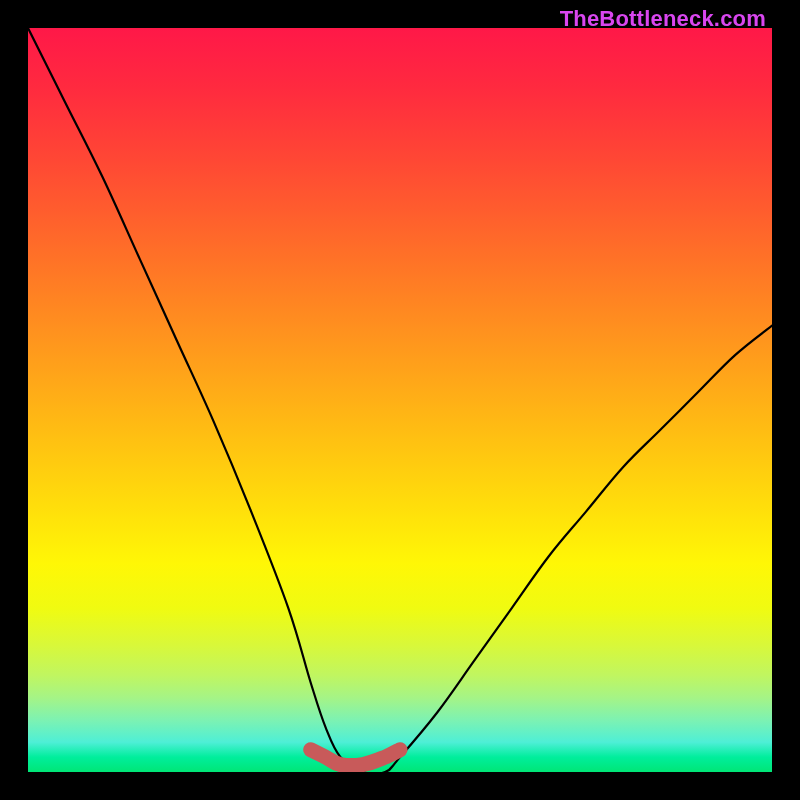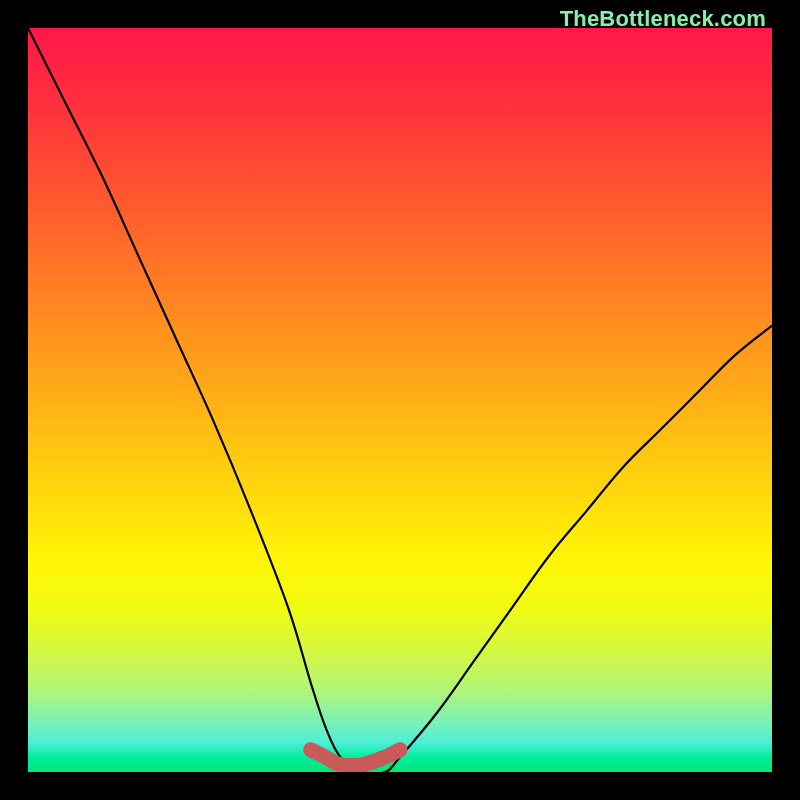--- a/index.html
+++ b/index.html
@@ -37,21 +37,21 @@
       #00e676 100%
     );
   }
   .watermark {
     position: absolute;
     top: 6px;
     right: 34px;
     font-family: Arial, Helvetica, sans-serif;
     font-size: 22px;
     font-weight: 600;
-    color: #86efac;
+    color: #d946ef;
     letter-spacing: 0.2px;
     user-select: none;
   }
   svg.curves {
     position: absolute;
     left: 0;
     top: 0;
     width: 744px;
     height: 744px;
   }

